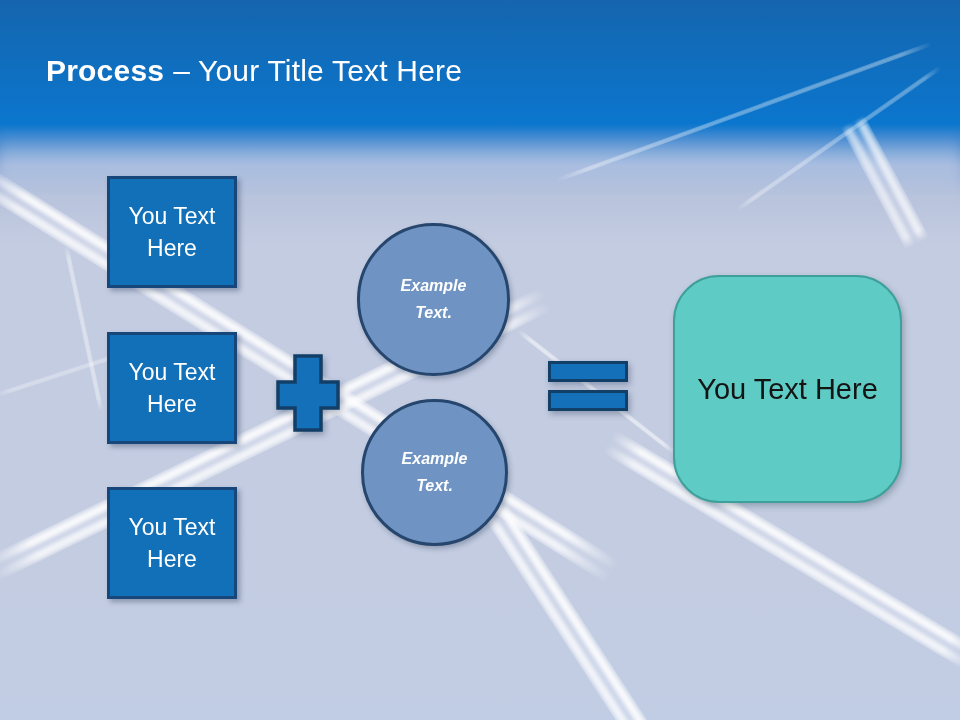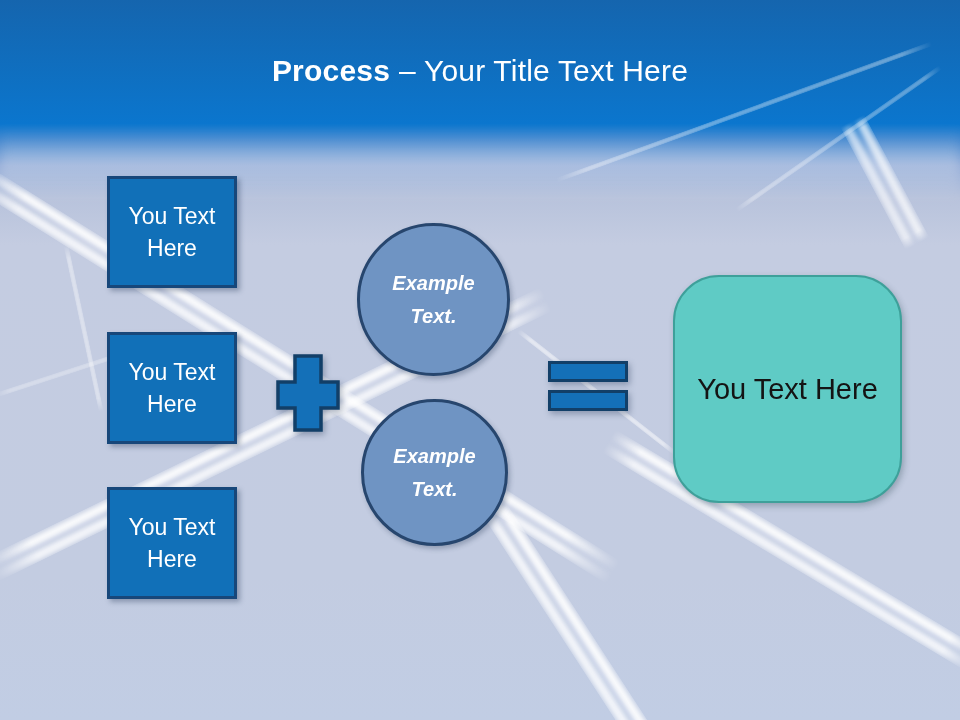--- a/index.html
+++ b/index.html
@@ -43,22 +43,22 @@
 
   .horizon-glow {
     position:absolute; left:0; top:128px; width:100%; height:74px;
     background:linear-gradient(to bottom, rgba(255,255,255,0), rgba(255,255,255,.28) 45%, rgba(255,255,255,0));
     filter:blur(6px);
   }
 
   
   .slide-title {
     position:absolute; left:0; top:54px; width:100%;
-    text-align:center; color:var(--title-text,#fff);
-    font-size:30px; letter-spacing:.2px;
+    color:var(--title-text,#fff);
+    font-size:30px; letter-spacing:.2px;padding-left:46px;
   }
   .slide-title .t-bold { font-weight:700; }
   .slide-title .t-reg  { font-weight:400; margin-left:9px; }
 
   
   .input-box {
     position:absolute; left:107px; width:130px; height:112px;
     background:var(--box-fill,#1170B8);
     border:3px solid var(--box-border,#17477A);
     box-shadow:3px 3px 5px rgba(30,50,80,.35);
@@ -67,21 +67,21 @@
   }
   .input-box .lbl { width:112px; }
 
   
   .ex-circle {
     position:absolute; border-radius:50%;
     background:var(--circle-fill,#6F94C3);
     border:3px solid var(--circle-border,#27466E);
     box-shadow:2px 3px 5px rgba(30,50,80,.3);
     display:flex; align-items:center; justify-content:center; text-align:center;
-    color:var(--circle-text,#fff); font-size:20px; font-weight:700; font-style:italic; line-height:1.65;
+    color:var(--circle-text,#fff); font-size:16px; font-weight:700; font-style:italic; line-height:1.65;
   }
   .ex-circle .lbl { width:100px; }
 
   
   .plus-wrap { position:absolute; left:276px; top:354px; filter:drop-shadow(2px 3px 3px rgba(30,50,80,.35)); }
   .plus-wrap path { fill:var(--operator-fill,#1470B8); stroke:var(--operator-border,#123F68); stroke-width:3.5; }
 
   .equals-wrap { position:absolute; left:548px; top:361px; filter:drop-shadow(2px 3px 3px rgba(30,50,80,.35)); }
   .equals-bar {
     width:80px; height:21px;

